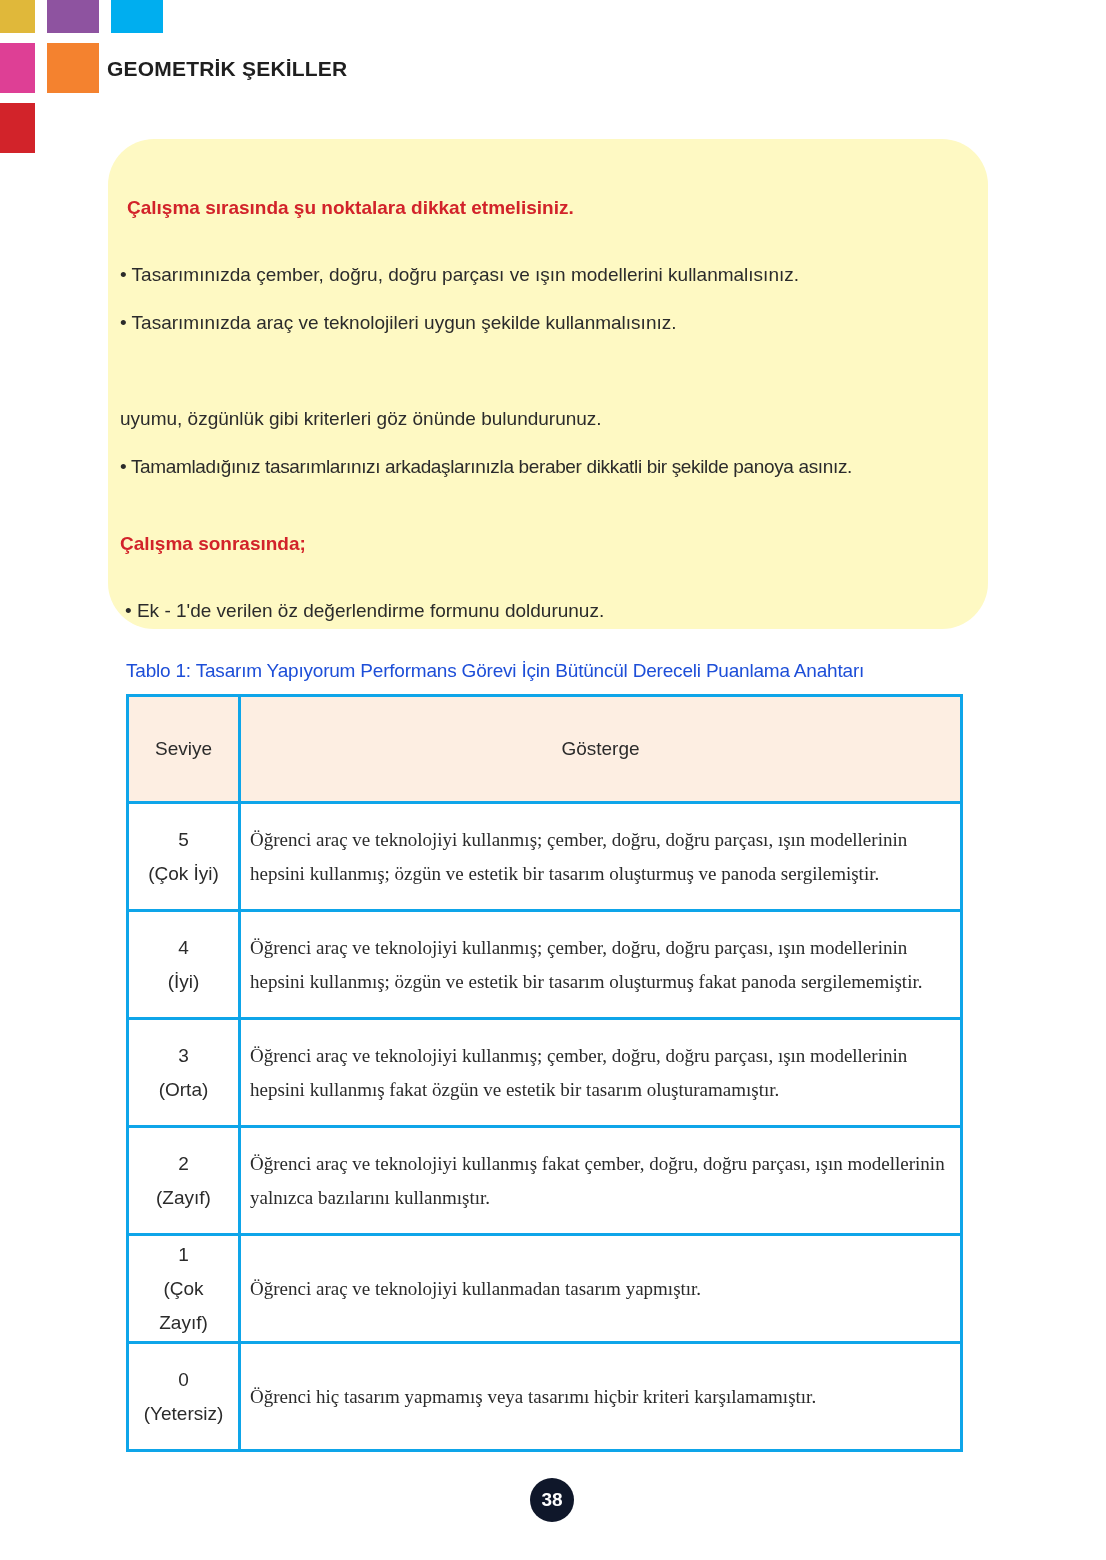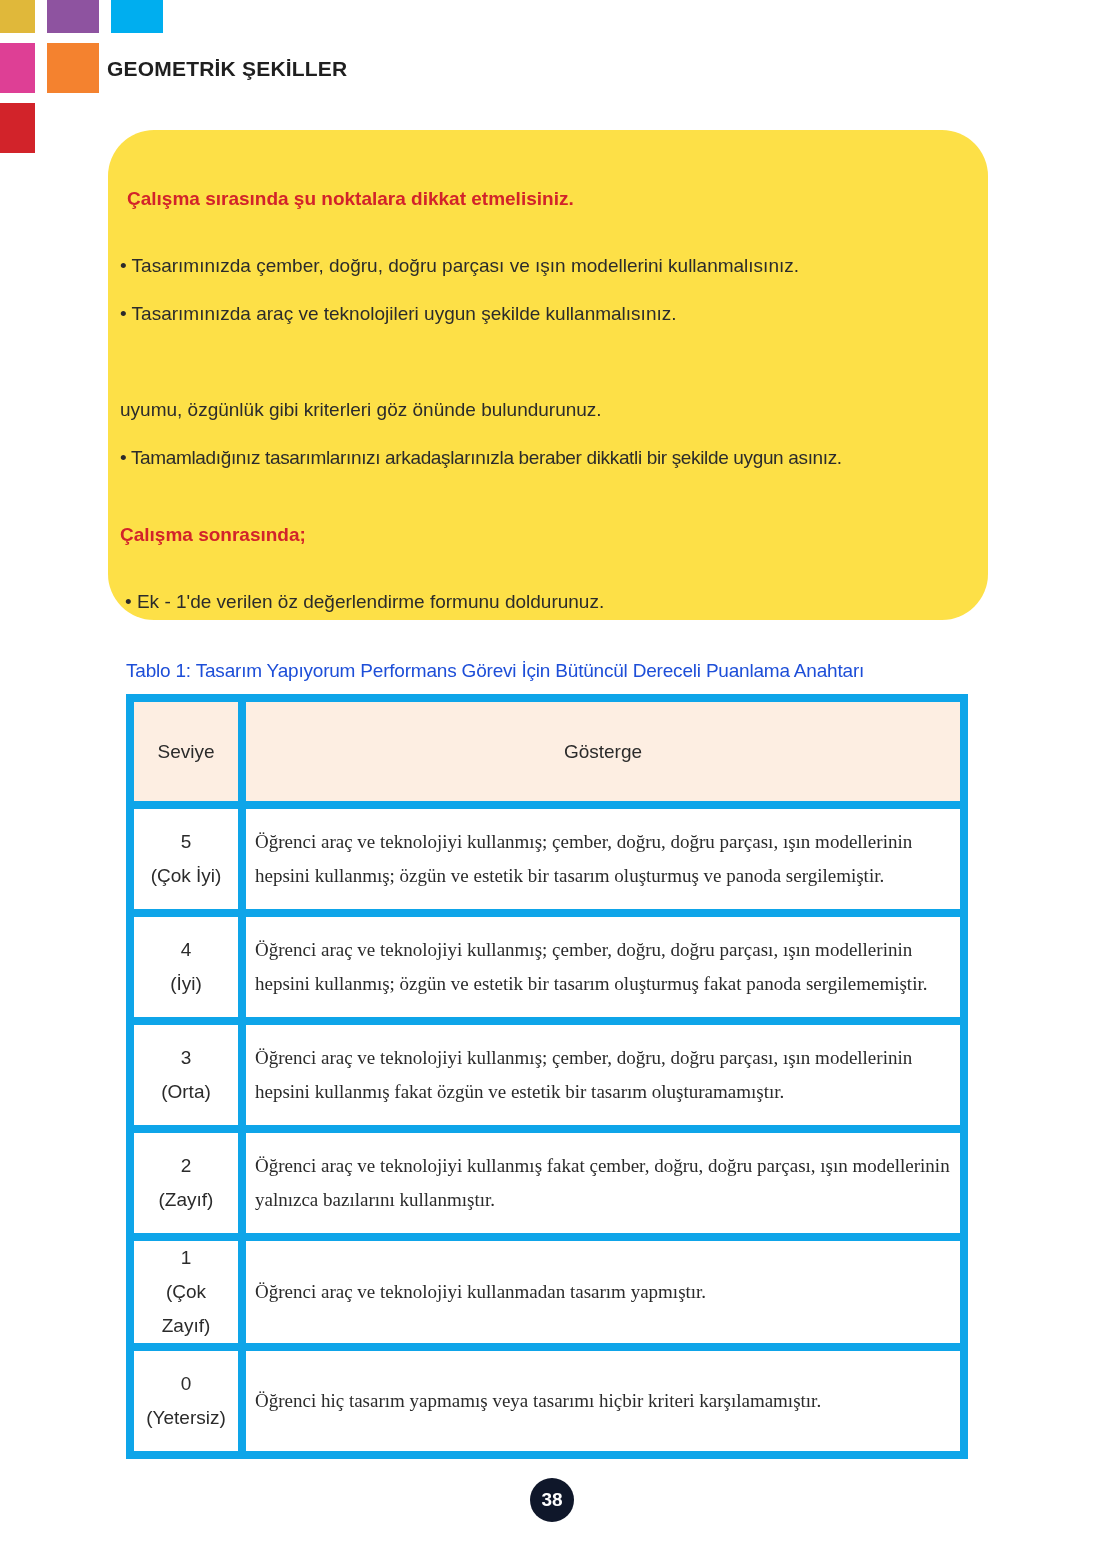--- a/index.html
+++ b/index.html
@@ -13,22 +13,22 @@
   .sq-pink   { left: 0; top: 43px; width: 35px; height: 50px; background: #DE3F95; }
   .sq-orange { left: 47px; top: 43px; width: 52px; height: 50px; background: #F4822F; }
   .sq-red    { left: 0; top: 103px; width: 35px; height: 50px; background: #D2232A; }
 
   .chapter-title {
     position: absolute; left: 107px; top: 57px;
     font-size: 21px; font-weight: bold; color: #1f1f1f; letter-spacing: 0.2px;
   }
 
   .note-box {
-    position: absolute; left: 108px; top: 130px; width: 880px; height: 490px;
-    background: #fde047; border-radius: 46px;
+    position: absolute; left: 108px; top: 139px; width: 880px; height: 490px;
+    background: #fef9c3; border-radius: 46px;
   }
   .note-box .heading {
     position: absolute; color: #D2232A; font-weight: bold; font-size: 19px;
   }
   .note-box .line {
     position: absolute; font-size: 19px; color: #2b2b2b; white-space: nowrap; margin-top: 20px;
   }
   .h1 { left: 19px; top: 58px; }
   .l1 { left: 12px; top: 105px; }
   .l2 { left: 12px; top: 153px; }
@@ -41,21 +41,21 @@
   .table-caption {
     position: absolute; left: 126px; top: 660px; font-size: 19px; color: #1d4ed8;
     white-space: nowrap; letter-spacing: -0.2px;
   }
 
   table.rubric {
     position: absolute; left: 126px; top: 694px; width: 834px;
     border-collapse: collapse; table-layout: fixed;
   }
   table.rubric td, table.rubric th {
-    border: 8px solid #0ea5e9; font-size: 19px; color: #2b2b2b; font-weight: normal;
+    border: 3px solid #0ea5e9; font-size: 19px; color: #2b2b2b; font-weight: normal;
     vertical-align: middle;
   }
   table.rubric th { background: #FDEEE2; height: 107px; text-align: center; }
   table.rubric td { height: 108px; }
   col.c1 { width: 112px; }
   col.c2 { width: 722px; }
   td.level { text-align: center; line-height: 34px; }
   td.desc { padding: 0 8px 0 9px; line-height: 34px; font-family: Liberation Serif, serif; }
 
   .page-badge {
@@ -74,21 +74,21 @@
 <div class="sq sq-orange"></div>
 <div class="sq sq-red"></div>
 
 <div class="chapter-title">GEOMETRİK ŞEKİLLER</div>
 
 <div class="note-box">
   <div class="heading h1">Çalışma sırasında şu noktalara dikkat etmelisiniz.</div>
   <div class="line l1">• Tasarımınızda çember, doğru, doğru parçası ve ışın modellerini kullanmalısınız.</div>
   <div class="line l2">• Tasarımınızda araç ve teknolojileri uygun şekilde kullanmalısınız.</div>
   <div class="line l4">uyumu, özgünlük gibi kriterleri göz önünde bulundurunuz.</div>
-  <div class="line l5">• Tamamladığınız tasarımlarınızı arkadaşlarınızla beraber dikkatli bir şekilde uygun asınız.</div>
+  <div class="line l5">• Tamamladığınız tasarımlarınızı arkadaşlarınızla beraber dikkatli bir şekilde panoya asınız.</div>
   <div class="heading h2">Çalışma sonrasında;</div>
   <div class="line l6">• Ek - 1'de verilen öz değerlendirme formunu doldurunuz.</div>
 </div>
 
 <div class="table-caption">Tablo 1: Tasarım Yapıyorum Performans Görevi İçin Bütüncül Dereceli Puanlama Anahtarı</div>
 
 <table class="rubric">
   <colgroup>
       <col class="c1">
       <col class="c2">

